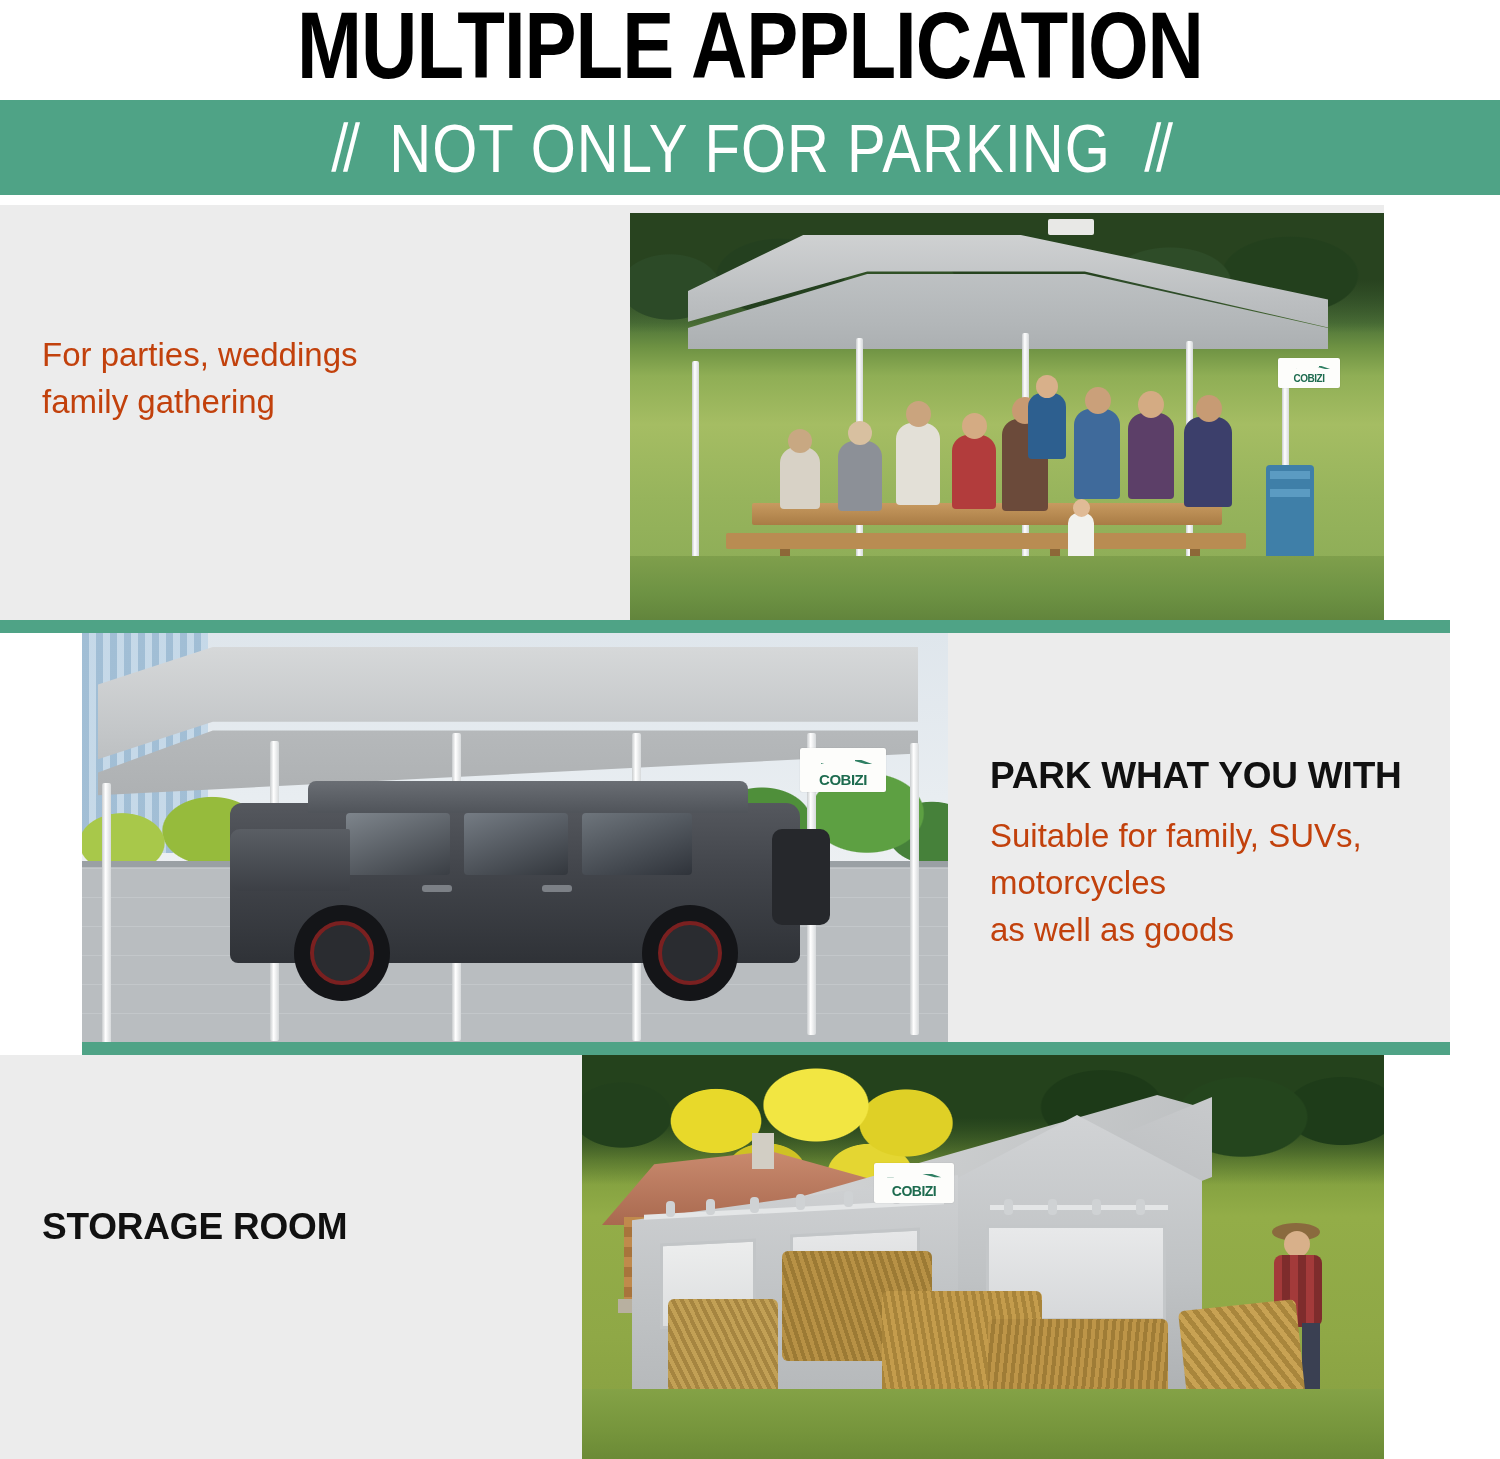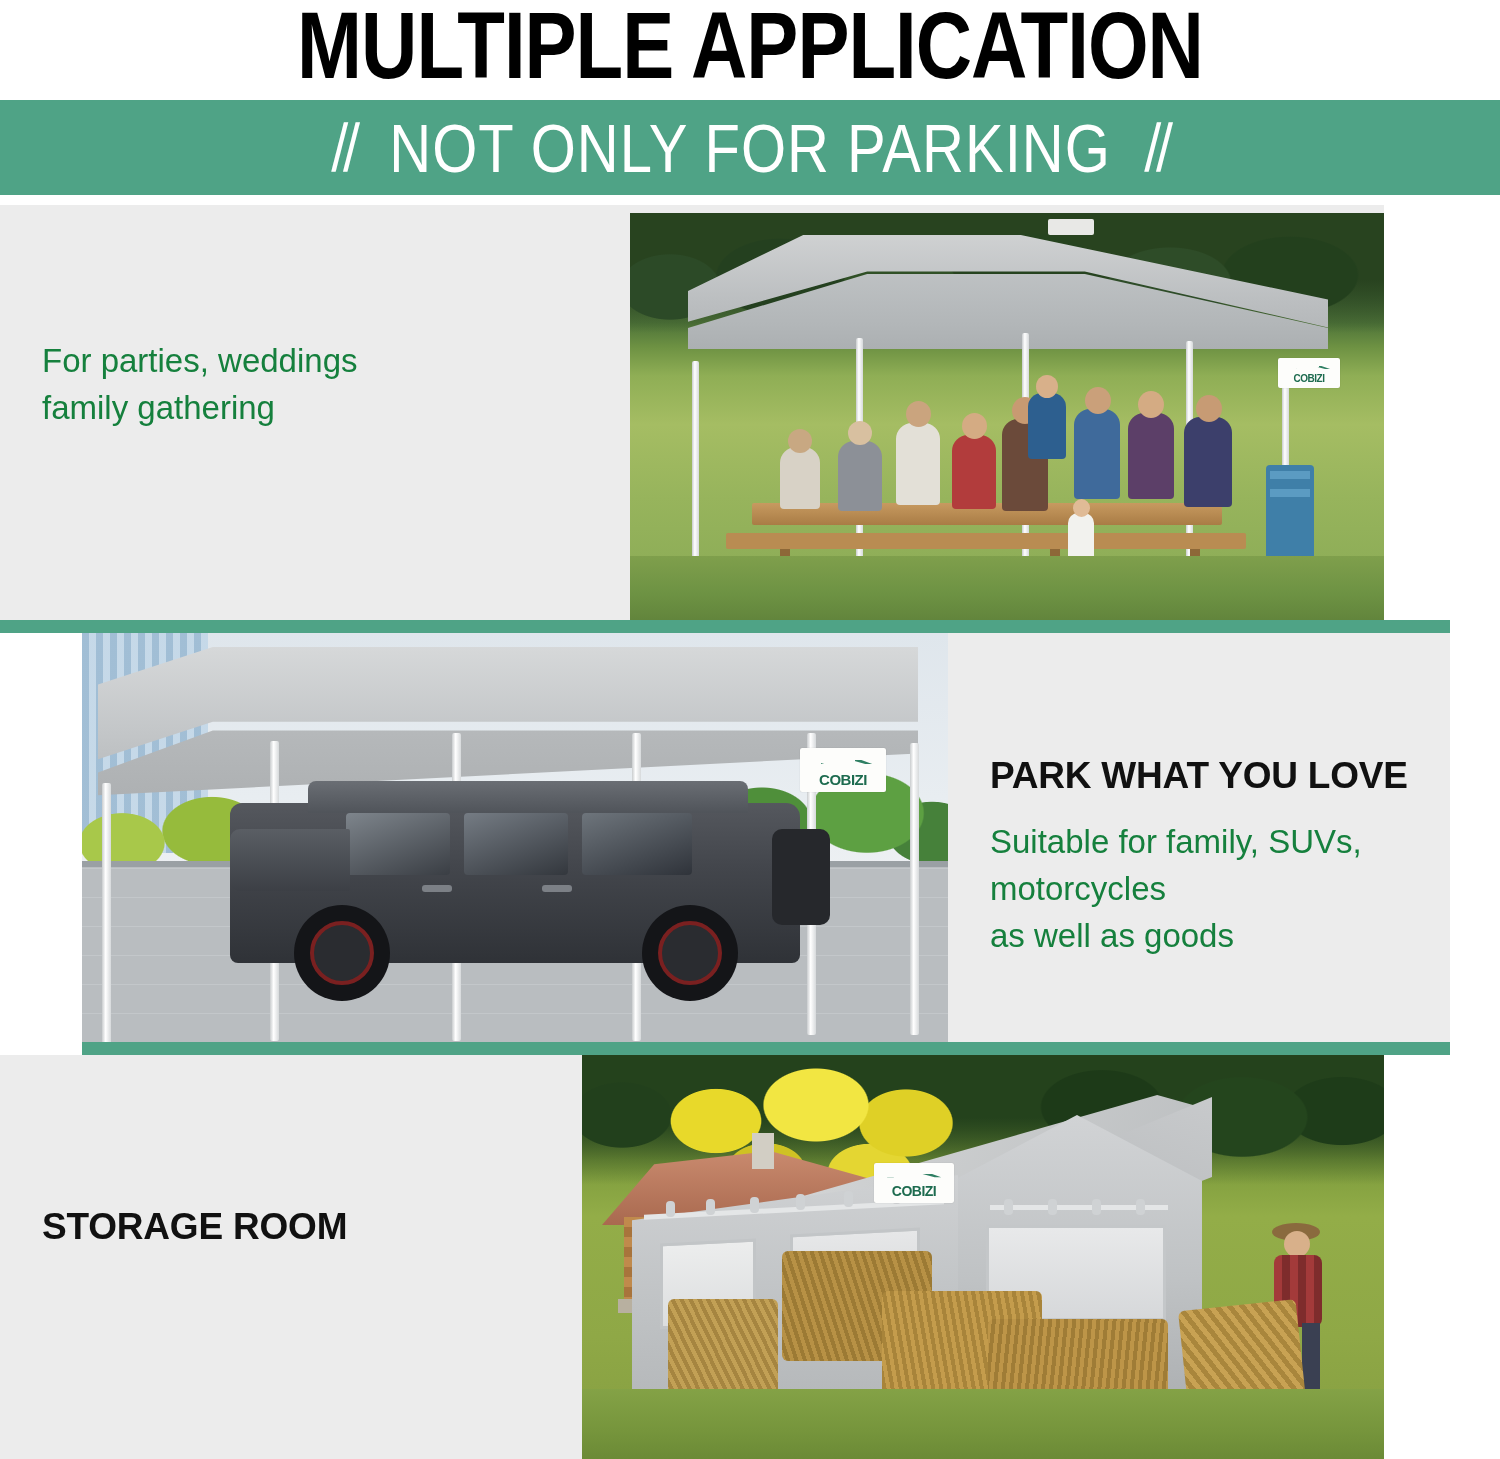--- a/index.html
+++ b/index.html
@@ -29,22 +29,22 @@
   #subheader-banner .slash { font-size:56px; transform:scaleY(1.2) skewX(-2deg); letter-spacing:-4px; }
 
   
   .panel { position:absolute; background:#ECECEC; }
   .copy { position:absolute; }
   .copy h2 {
     font-size:37px; font-weight:bold; color:#111; line-height:1.28;
     letter-spacing:-0.2px; white-space:pre-line;
   }
   .copy p {
-    font-size:33px; font-weight:normal; color:#15803d; line-height:1.42;
-    margin-top:20px; white-space:pre-line;
+    font-size:33px; font-weight:normal; color:#c2410c; line-height:1.42;
+    margin-top:14px; white-space:pre-line;
   }
   .stripe { position:absolute; background:#4FA386; }
 
   
   .photo { position:absolute; overflow:hidden; }
 
   
   .sky { position:absolute; inset:0; }
   .ground { position:absolute; left:0; right:0; bottom:0; }
 
@@ -163,21 +163,21 @@
   <div style="position:absolute;left:640px;top:276px;width:40px;height:8px;background:#5b9bc2;"></div>
 
   <div class="ground" style="height:64px;background:linear-gradient(180deg,#7f9f4c,#6d9243 60%,#62853c);"></div>
 </div>
 
 <div class="stripe" style="left:0; top:620px; width:1450px; height:13px;"></div>
 
 <div class="panel" style="left:82px; top:633px; width:1368px; height:409px;"></div>
 
 <div class="copy" style="left:990px; top:752px; width:470px;">
-  <h2>PARK WHAT YOU LOVE</h2>
+  <h2>PARK WHAT YOU WITH</h2>
   <p>Suitable for family, SUVs,
 motorcycles
 as well as goods</p>
 </div>
 
 <div class="photo" style="left:82px; top:633px; width:866px; height:409px; background:#c6ccd2;">
 
   <div class="sky" style="background:linear-gradient(180deg,#dfe6ec 0%,#e8edf1 40%,#eef1f3 62%,#e2e5e7 100%);"></div>
 
   <div style="position:absolute;left:0;top:0;width:126px;height:220px;background:

